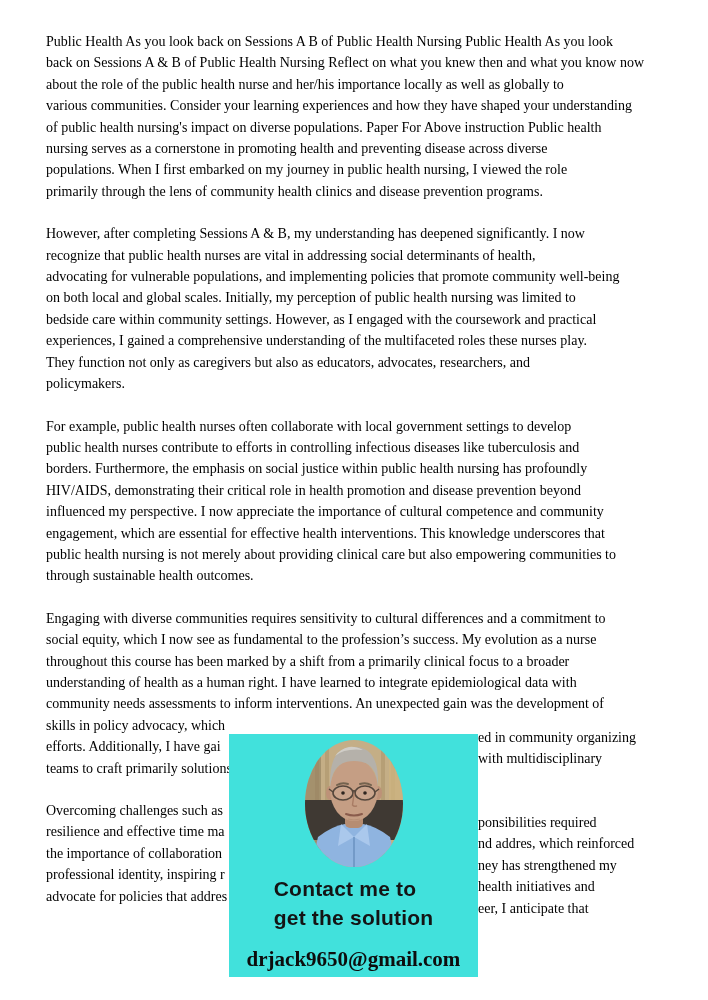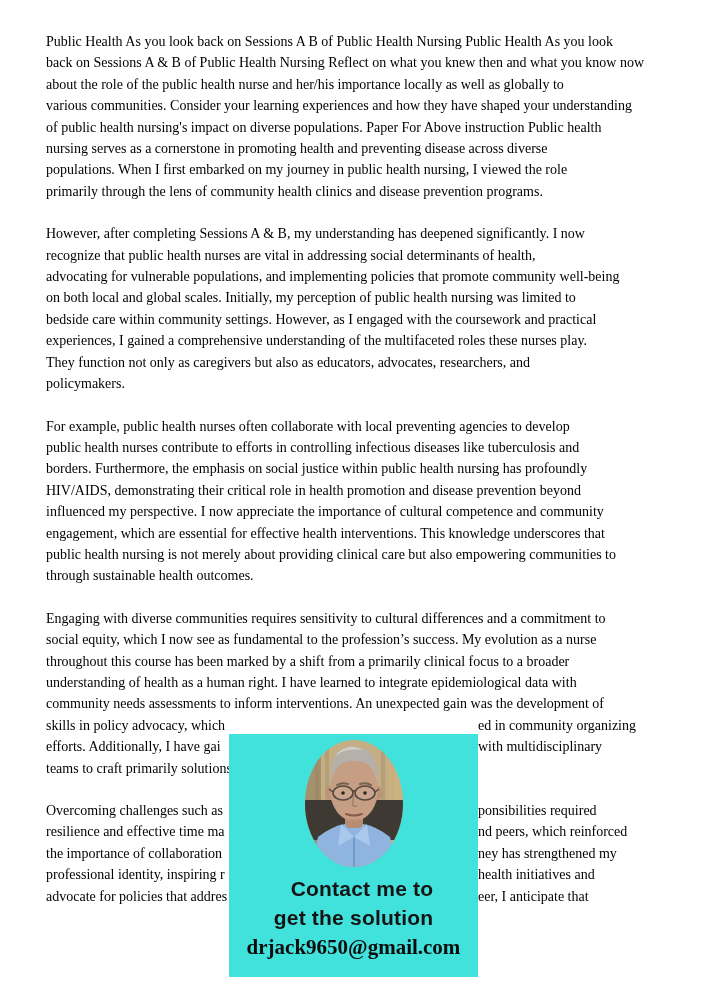--- a/index.html
+++ b/index.html
@@ -8,35 +8,35 @@
     background:#ffffff;
     font-family:"Liberation Serif", serif;
   }
   .page{position:absolute;inset:0;background:#ffffff;border-radius:12px;}
   .doc{
     position:absolute;left:46px;top:31px;width:616px;
     font-size:14px;line-height:21.4px;color:#000000;
   }
   .para{margin:0 0 21px 0;}
   .line{position:relative;white-space:nowrap;}
-  .rfrag{position:absolute;left:432px;top:0;white-space:nowrap;}
+  .rfrag{position:absolute;left:432px;top:12px;white-space:nowrap;}
   .overlay{
     position:absolute;left:229px;top:734px;width:249px;height:243px;
     background:#41E1DC;z-index:5;
     display:flex;flex-direction:column;align-items:center;
   }
   .photo{margin-top:6px;width:98px;height:127px;display:block;}
   .contact{
-    margin-top:7px;text-align:right;
+    margin-top:7px;text-align:left;
     font-family:"Liberation Sans", sans-serif;
     font-weight:bold;font-size:21px;line-height:29px;
     color:#141414;letter-spacing:0.2px;
   }
   .email{
-    margin-top:3px;text-align:center;
+    margin-top:15px;text-align:center;
     font-family:"Liberation Serif", serif;
     font-weight:bold;font-size:21px;line-height:24px;color:#0d0d0d;
   }
 </style>
 </head>
 <body style="background: rgb(255, 255, 255);">
 
 <div class="page">
 
   <div class="doc" style="color: rgb(0, 0, 0);">
@@ -54,42 +54,42 @@
         <div class="line">However, after completing Sessions A &amp; B, my understanding has deepened significantly. I now</div>
         <div class="line">recognize that public health nurses are vital in addressing social determinants of health,</div>
         <div class="line">advocating for vulnerable populations, and implementing policies that promote community well-being</div>
         <div class="line">on both local and global scales. Initially, my perception of public health nursing was limited to</div>
         <div class="line">bedside care within community settings. However, as I engaged with the coursework and practical</div>
         <div class="line">experiences, I gained a comprehensive understanding of the multifaceted roles these nurses play.</div>
         <div class="line">They function not only as caregivers but also as educators, advocates, researchers, and</div>
         <div class="line">policymakers.</div>
       </div>
       <div class="para">
-        <div class="line">For example, public health nurses often collaborate with local preventing agencies to develop</div>
+        <div class="line">For example, public health nurses often collaborate with local government settings to develop</div>
         <div class="line">public health nurses contribute to efforts in controlling infectious diseases like tuberculosis and</div>
         <div class="line">borders. Furthermore, the emphasis on social justice within public health nursing has profoundly</div>
         <div class="line">HIV/AIDS, demonstrating their critical role in health promotion and disease prevention beyond</div>
         <div class="line">influenced my perspective. I now appreciate the importance of cultural competence and community</div>
         <div class="line">engagement, which are essential for effective health interventions. This knowledge underscores that</div>
         <div class="line">public health nursing is not merely about providing clinical care but also empowering communities to</div>
         <div class="line">through sustainable health outcomes.</div>
       </div>
       <div class="para">
         <div class="line">Engaging with diverse communities requires sensitivity to cultural differences and a commitment to</div>
         <div class="line">social equity, which I now see as fundamental to the profession’s success. My evolution as a nurse</div>
         <div class="line">throughout this course has been marked by a shift from a primarily clinical focus to a broader</div>
         <div class="line">understanding of health as a human right. I have learned to integrate epidemiological data with</div>
         <div class="line">community needs assessments to inform interventions. An unexpected gain was the development of</div>
         <div class="line"><span>skills in policy advocacy, which</span><span class="rfrag">ed in community organizing</span></div>
         <div class="line"><span>efforts. Additionally, I have gai</span><span class="rfrag">with multidisciplinary</span></div>
         <div class="line"><span>teams to craft primarily solutions</span></div>
       </div>
       <div class="para">
         <div class="line"><span>Overcoming challenges such as</span><span class="rfrag">ponsibilities required</span></div>
-        <div class="line"><span>resilience and effective time ma</span><span class="rfrag">nd peers, which reinforced</span></div>
+        <div class="line"><span>resilience and effective time ma</span><span class="rfrag">nd addres, which reinforced</span></div>
         <div class="line"><span>the importance of collaboration</span><span class="rfrag">ney has strengthened my</span></div>
         <div class="line"><span>professional identity, inspiring r</span><span class="rfrag">health initiatives and</span></div>
         <div class="line"><span>advocate for policies that addres</span><span class="rfrag">eer, I anticipate that</span></div>
       </div>
     </div>
 
   <div class="overlay" style="background: rgb(65, 225, 220);">
     <svg class="photo" viewBox="0 0 98 127" role="img" aria-label="elderly man with gray hair and glasses wearing a light blue shirt">
       <defs>
         <clipPath id="ovalClip">

